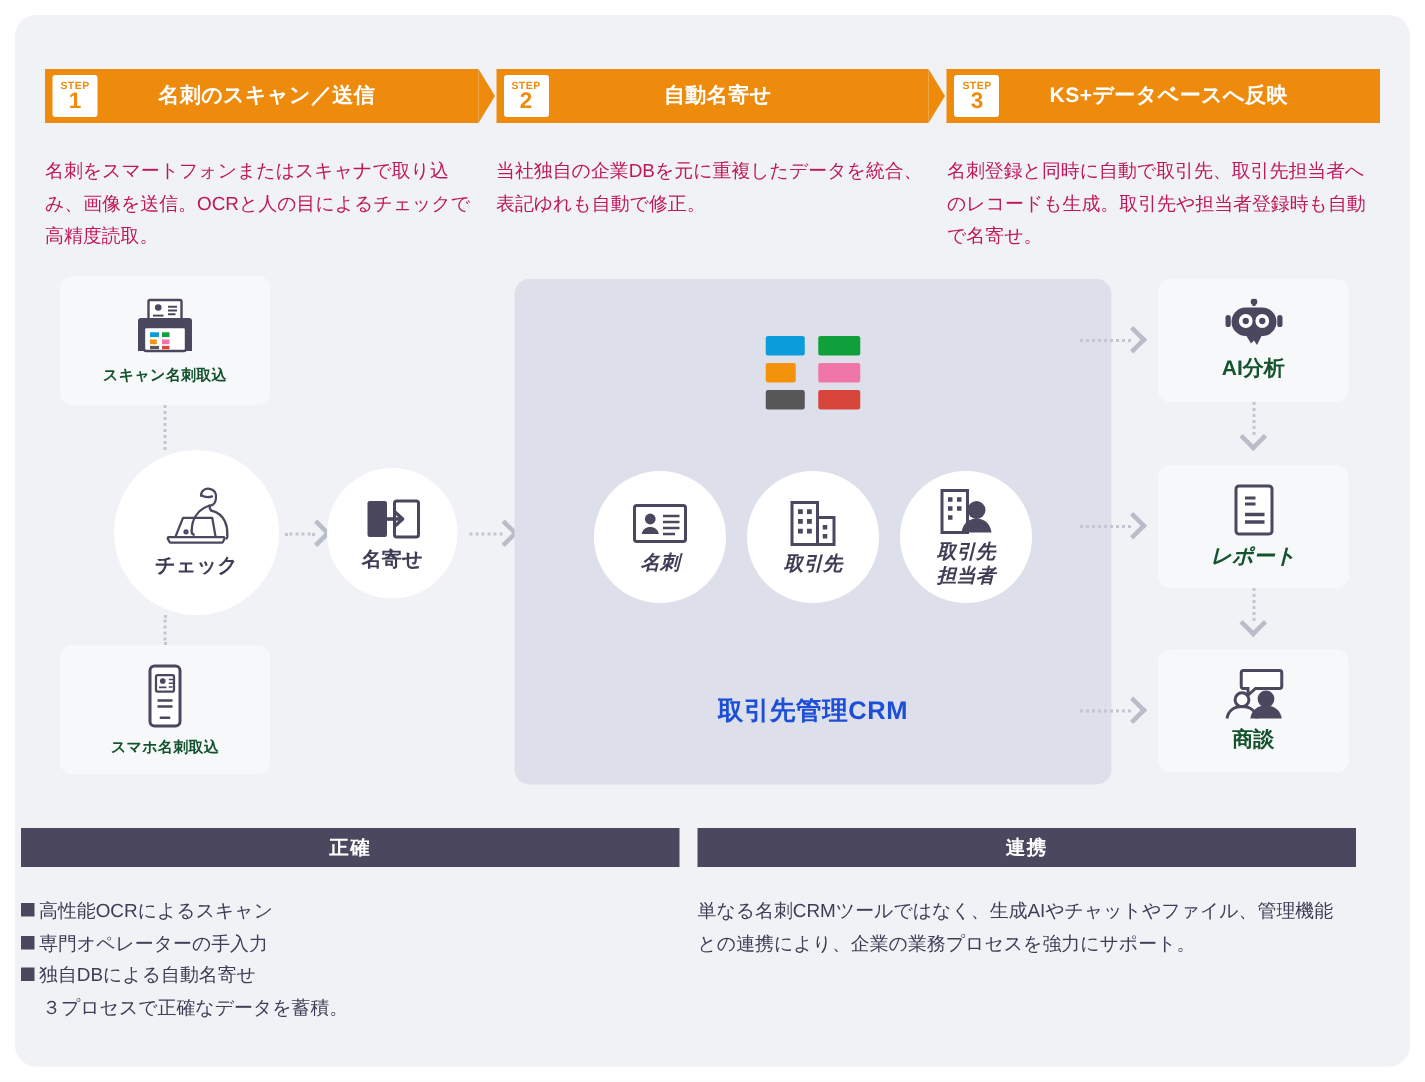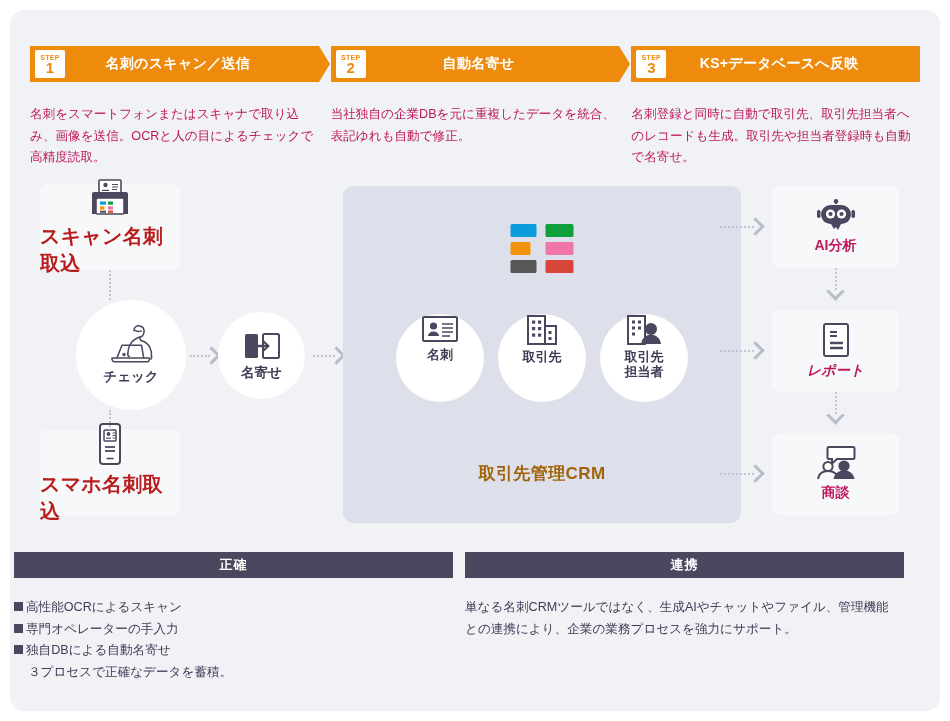--- a/index.html
+++ b/index.html
@@ -97,22 +97,23 @@
     width: 140px; height: 86px;
     background: #f7f8fa;
     border-radius: 8px;
     display: flex; flex-direction: column;
     align-items: center; justify-content: center;
     gap: 5px;
   }
   .lcard#card-scan { left: 10px; top: 2px; }
   .lcard#card-phone { left: 10px; top: 248px; }
   .lcard .clabel {
-    font-size: 20px; font-weight: bold; color: #b91c1c;
+    font-size: 10px; font-weight: bold; color: #14532d;
     letter-spacing: .2px;
+    text-align: center;
   }
 
   .circ {
     position: absolute;
     background: #ffffff;
     border-radius: 50%;
     display: flex; flex-direction: column;
     align-items: center; justify-content: center;
     gap: 2px;
   }
@@ -142,50 +143,51 @@
     position: absolute;
     left: 50%; top: 128px;
     transform: translateX(-50%);
     display: flex; gap: 14px;
   }
   .crm-circ {
     width: 88px; height: 88px;
     background: #ffffff;
     border-radius: 50%;
     display: flex; flex-direction: column;
-    align-items: center; 
+    align-items: center; justify-content: center;
     gap: 3px;
+    font-style: italic;
   }
   .crm-circ .clabel {
     font-size: 13px; font-weight: bold; color: #3f3d56;
     text-align: center; line-height: 1.18;
   }
   .crm-title {
     position: absolute;
     left: 0; right: 0; bottom: 38px;
     text-align: center;
     font-size: 17px; font-weight: bold;
-    color: #a16207; letter-spacing: .4px;
+    color: #1d4ed8; letter-spacing: .4px;
   }
 
   
   .rcard {
     position: absolute;
     left: 742px;
     width: 127px; height: 82px;
     background: #f7f8fa;
     border-radius: 8px;
     display: flex; flex-direction: column;
     align-items: center; justify-content: center;
     gap: 4px;
   }
   .rcard#r-ai     { top: 4px; }
   .rcard#r-report { top: 128px; font-style: italic; }
   .rcard#r-shodan { top: 251px; }
-  .rcard .clabel { font-size: 14px; font-weight: bold; color: #be185d; }
+  .rcard .clabel { font-size: 14px; font-weight: bold; color: #14532d; }
   .dotv {
     position: absolute;
     border-left: 2.5px dotted #c3c5d2;
   }
   .doth {
     position: absolute;
     border-top: 2.5px dotted #c3c5d2;
   }
   .chev-r, .chev-d {
     position: absolute;

